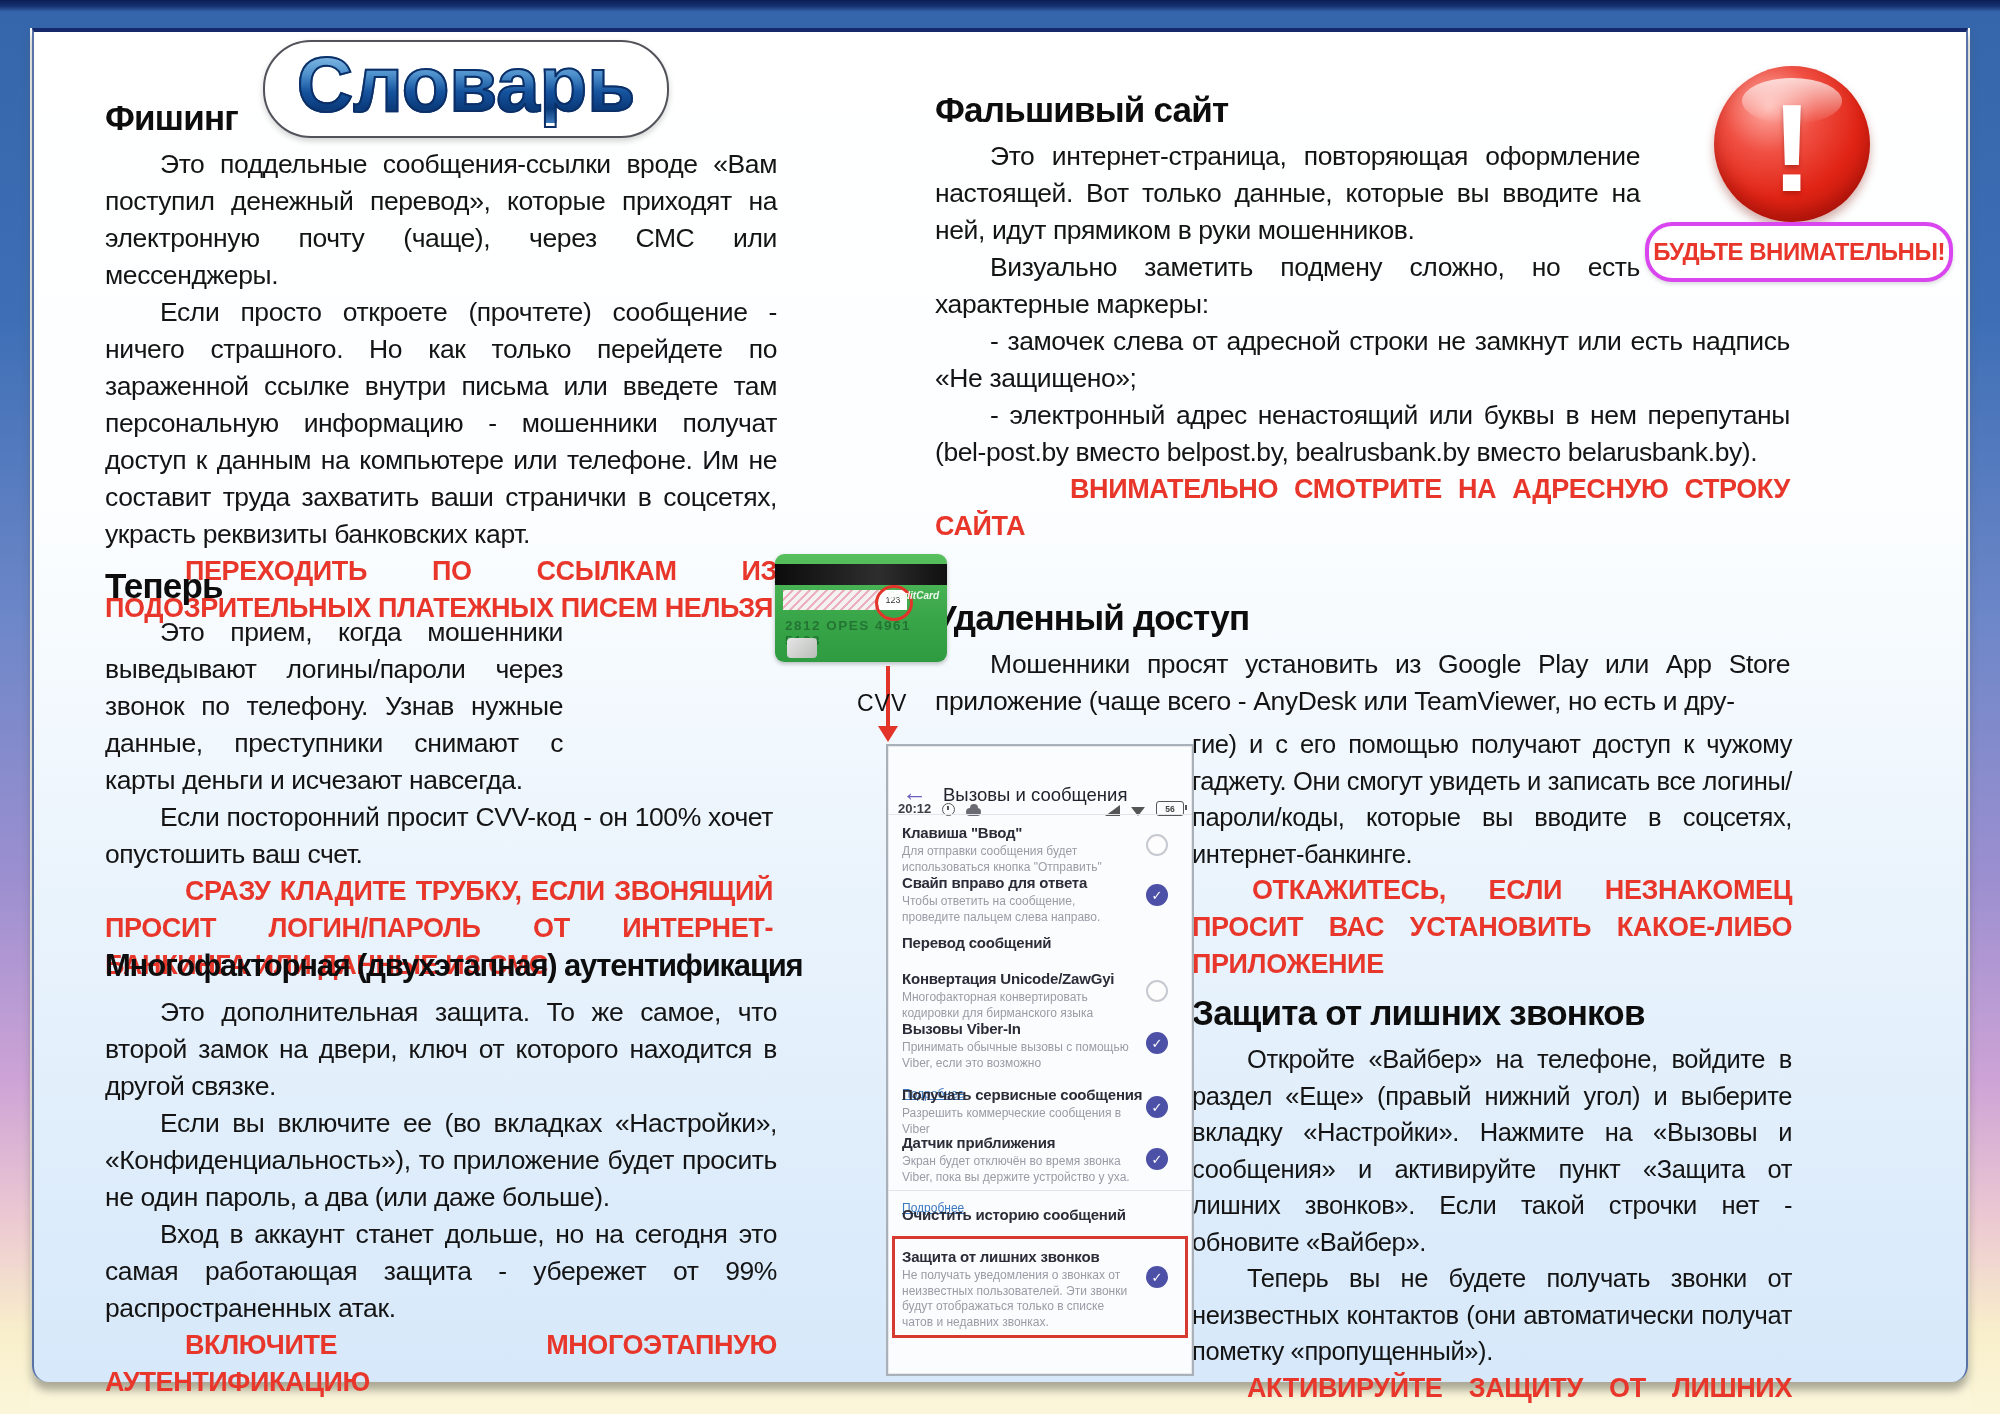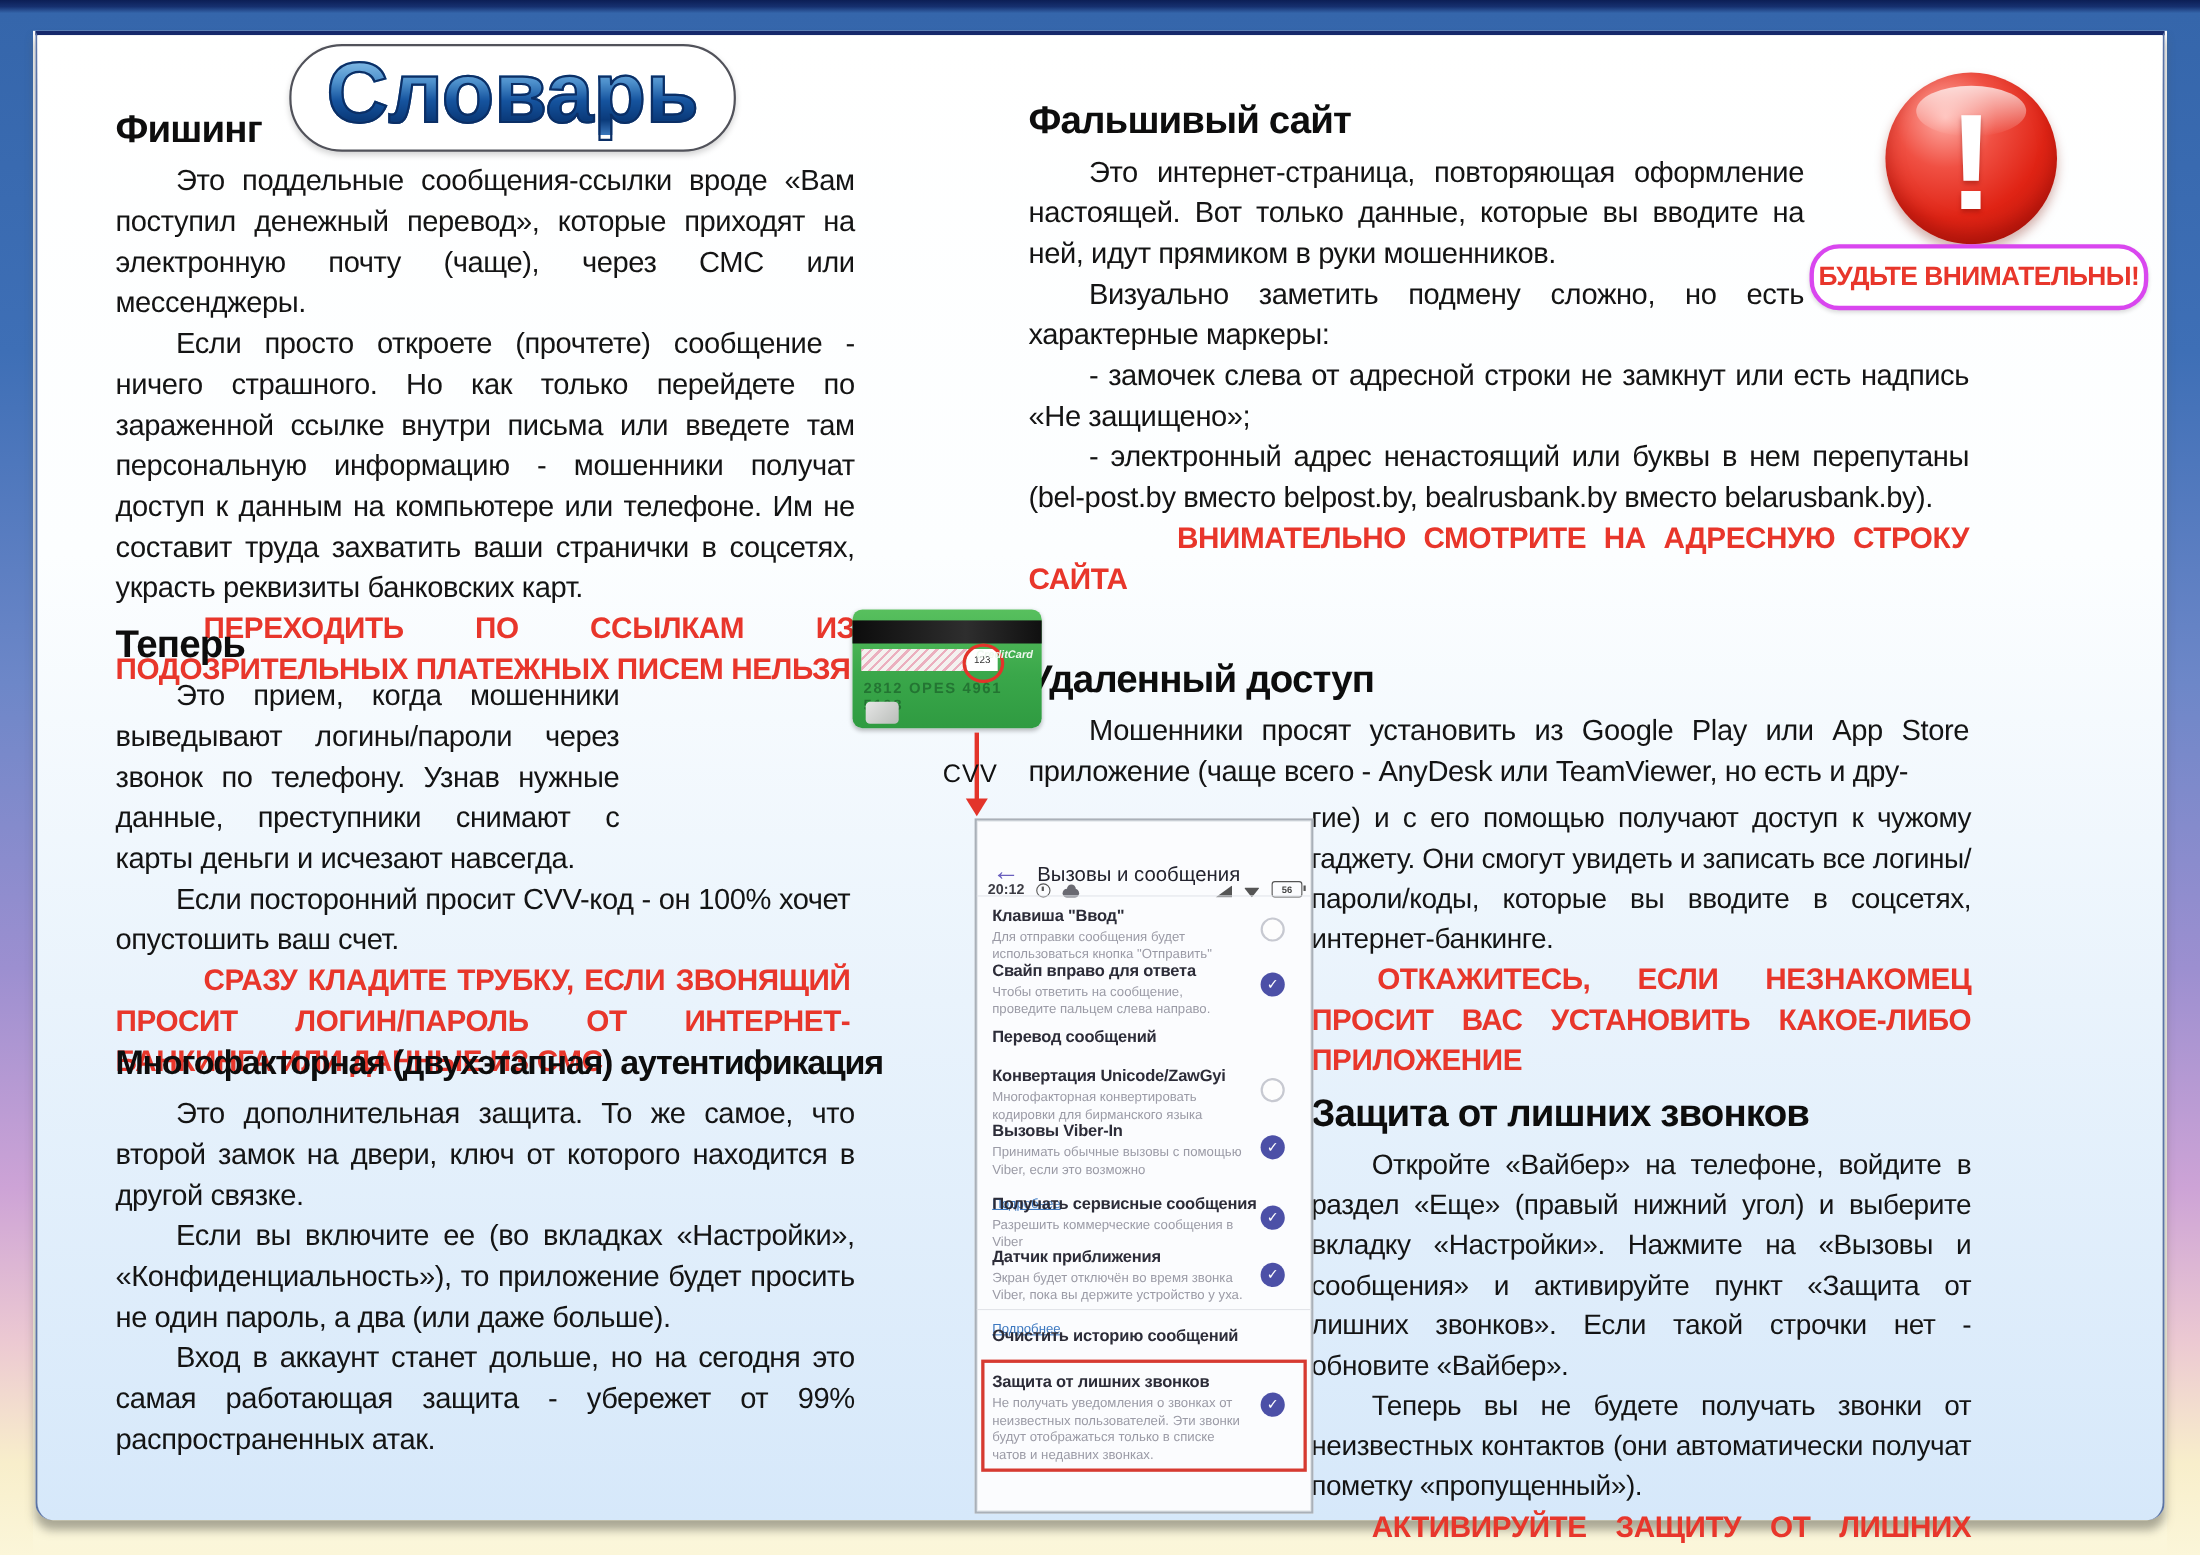--- a/index.html
+++ b/index.html
@@ -177,20 +177,21 @@
   <p class="para">Это прием, когда мошенники выведывают логины/пароли через звонок по телефону. Узнав нужные данные, преступники снимают с карты деньги и исчезают навсегда.</p>
   <p class="para">Если посторонний просит CVV-код - он 100% хочет опустошить ваш счет.</p>
   <p class="warning" style="text-indent:80px;">СРАЗУ КЛАДИТЕ ТРУБКУ, ЕСЛИ ЗВОНЯЩИЙ ПРОСИТ ЛОГИН/ПАРОЛЬ ОТ ИНТЕРНЕТ-БАНКИНГА ИЛИ ДАННЫЕ ИЗ СМС</p>
 </div>
 
 <div class="group body-txt" style="left:105px;top:944px;width:672px;">
   <h2 class="h2" style="font-size:31px;letter-spacing:-1.2px;">Многофакторная (двухэтапная) аутентификация</h2>
   <p class="para">Это дополнительная защита. То же самое, что второй замок на двери, ключ от которого находится в другой связке.</p>
   <p class="para">Если вы включите ее (во вкладках «Настройки», «Конфиденциальность»), то приложение будет просить не один пароль, а два (или даже больше).</p>
   <p class="para">Вход в аккаунт станет дольше, но на сегодня это самая работающая защита - убережет от 99% распространенных атак.</p>
+  <p class="warning" style="text-indent:80px;">ВКЛЮЧИТЕ МНОГОЭТАПНУЮ АУТЕНТИФИКАЦИЮ</p>
 </div>
 
 <div class="group body-txt" style="left:935px;top:88px;width:855px;">
   <h2 class="h2">Фальшивый сайт</h2>
   <div class="fl-r" style="width:150px;height:140px;"></div>
   <p class="para">Это интернет-страница, повторяющая оформление настоящей. Вот только данные, которые вы вводите на ней, идут прямиком в руки мошенников.</p>
   <p class="para">Визуально заметить подмену сложно, но есть характерные маркеры:</p>
   <p class="para">- замочек слева от адресной строки не замкнут или есть надпись «Не защищено»;</p>
   <p class="para">- электронный адрес ненастоящий или буквы в нем перепутаны (bel-post.by вместо belpost.by, bealrusbank.by вместо belarusbank.by).</p>
   <p class="warning" style="text-indent:135px;">ВНИМАТЕЛЬНО СМОТРИТЕ НА АДРЕСНУЮ СТРОКУ САЙТА</p>

